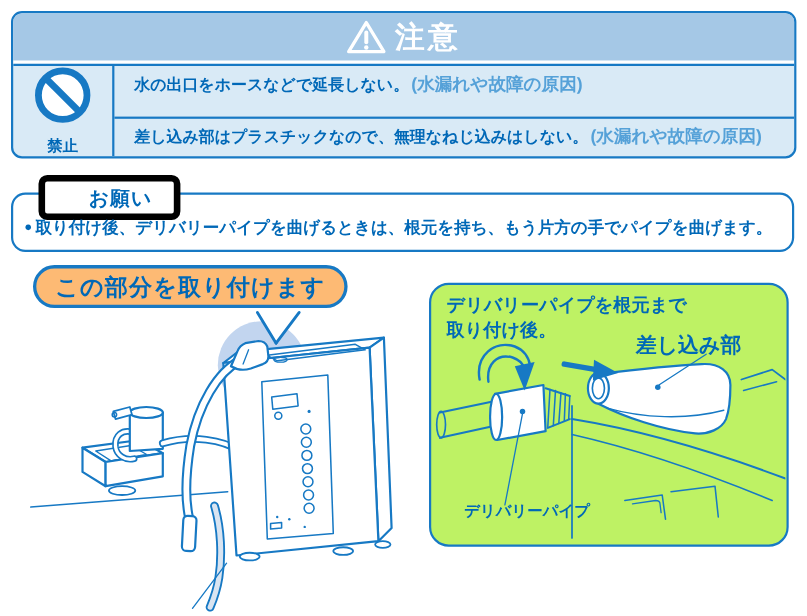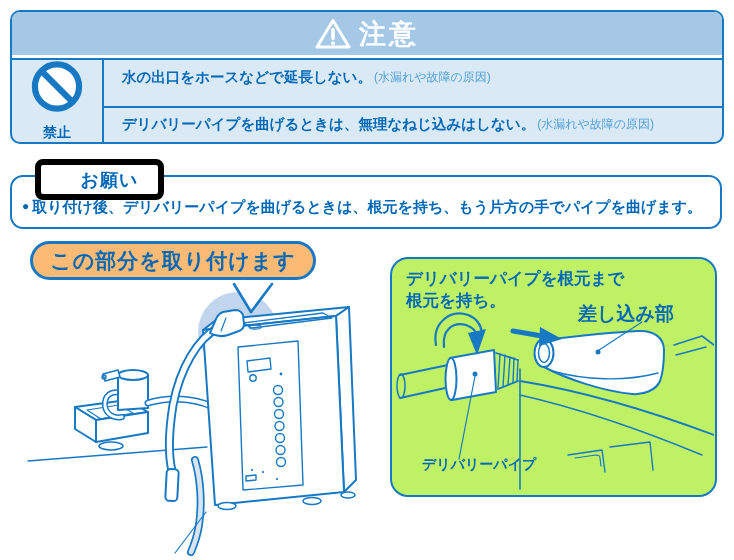--- a/index.html
+++ b/index.html
@@ -23,21 +23,21 @@
     width:90px;flex:0 0 90px;border-right:2px solid #1779C4;
     display:flex;flex-direction:column;align-items:center;justify-content:center;gap:11px;
   }
   .prohibit-label{color:#0068B7;font-size:14px;font-weight:bold;}
   .caution-rows{flex:1;display:flex;flex-direction:column;gap:11px;}
   .caution-row{
     flex:1;display:flex;align-items:center;padding-left:18px;white-space:nowrap;
   }
   .caution-row + .caution-row{border-top:2px solid #1779C4;}
   .c-text{color:#0068B7;font-size:14.5px;font-weight:bold;}
-  .c-note{color:#55A1D8;font-size:12px;font-weight:normal;margin-left:2px;text-align:center;}
+  .c-note{color:#55A1D8;font-size:16px;font-weight:bold;margin-left:2px;text-align:center;}
   
   .request-box{
     position:absolute;left:10px;top:175px;width:708px;height:50px;
     border:2px solid #1779C4;border-radius:13px;background:#fff;
   }
   .request-tab{
     position:absolute;left:23px;top:-18px;width:97px;height:29px;background:#fff;
     border:6px solid #000000;border-radius:8px;display:flex;align-items:center;justify-content:center;
     color:#0068B7;font-size:18px;font-weight:bold;letter-spacing:1px;padding-left:20px;
   }
@@ -89,21 +89,21 @@
           <line x1="13" y1="13" x2="47" y2="47" stroke="#1779C4" stroke-width="7"></line>
         </svg>
         <div class="prohibit-label">禁止</div>
       </div>
       <div class="caution-rows">
         <div class="caution-row">
           <span class="c-text">水の出口をホースなどで延長しない。</span>
             <span class="c-note">(水漏れや故障の原因)</span>
         </div>
         <div class="caution-row">
-          <span class="c-text">デリバリーパイプを曲げるときは、無理なねじ込みはしない。</span>
+          <span class="c-text">差し込み部はプラスチックなので、無理なねじ込みはしない。</span>
             <span class="c-note">(水漏れや故障の原因)</span>
         </div>
       </div>
     </div>
   </section>
 
   <section class="request-box">
     <div class="request-tab">
       <span>お願い</span>
     </div>
@@ -251,19 +251,19 @@
           <circle cx="206" cy="93" r="2.5" fill="#1779C4" stroke="none"></circle>
         </g>
         <g>
           <line x1="67" y1="200" x2="83" y2="117" stroke-width="1.2"></line>
           <circle cx="83" cy="115" r="2.5" fill="#1779C4" stroke="none"></circle>
         </g>
       </g>
     </svg>
     <div class="fr-instruction">
       <div>デリバリーパイプを根元まで</div>
-      <div>根元を持ち。</div>
+      <div>取り付け後。</div>
     </div>
     <div class="fr-label lbl-socket">差し込み部</div>
     <div class="fr-label lbl-pipe">デリバリーパイプ</div>
   </div>
 
 </div>
 
 </body></html>

